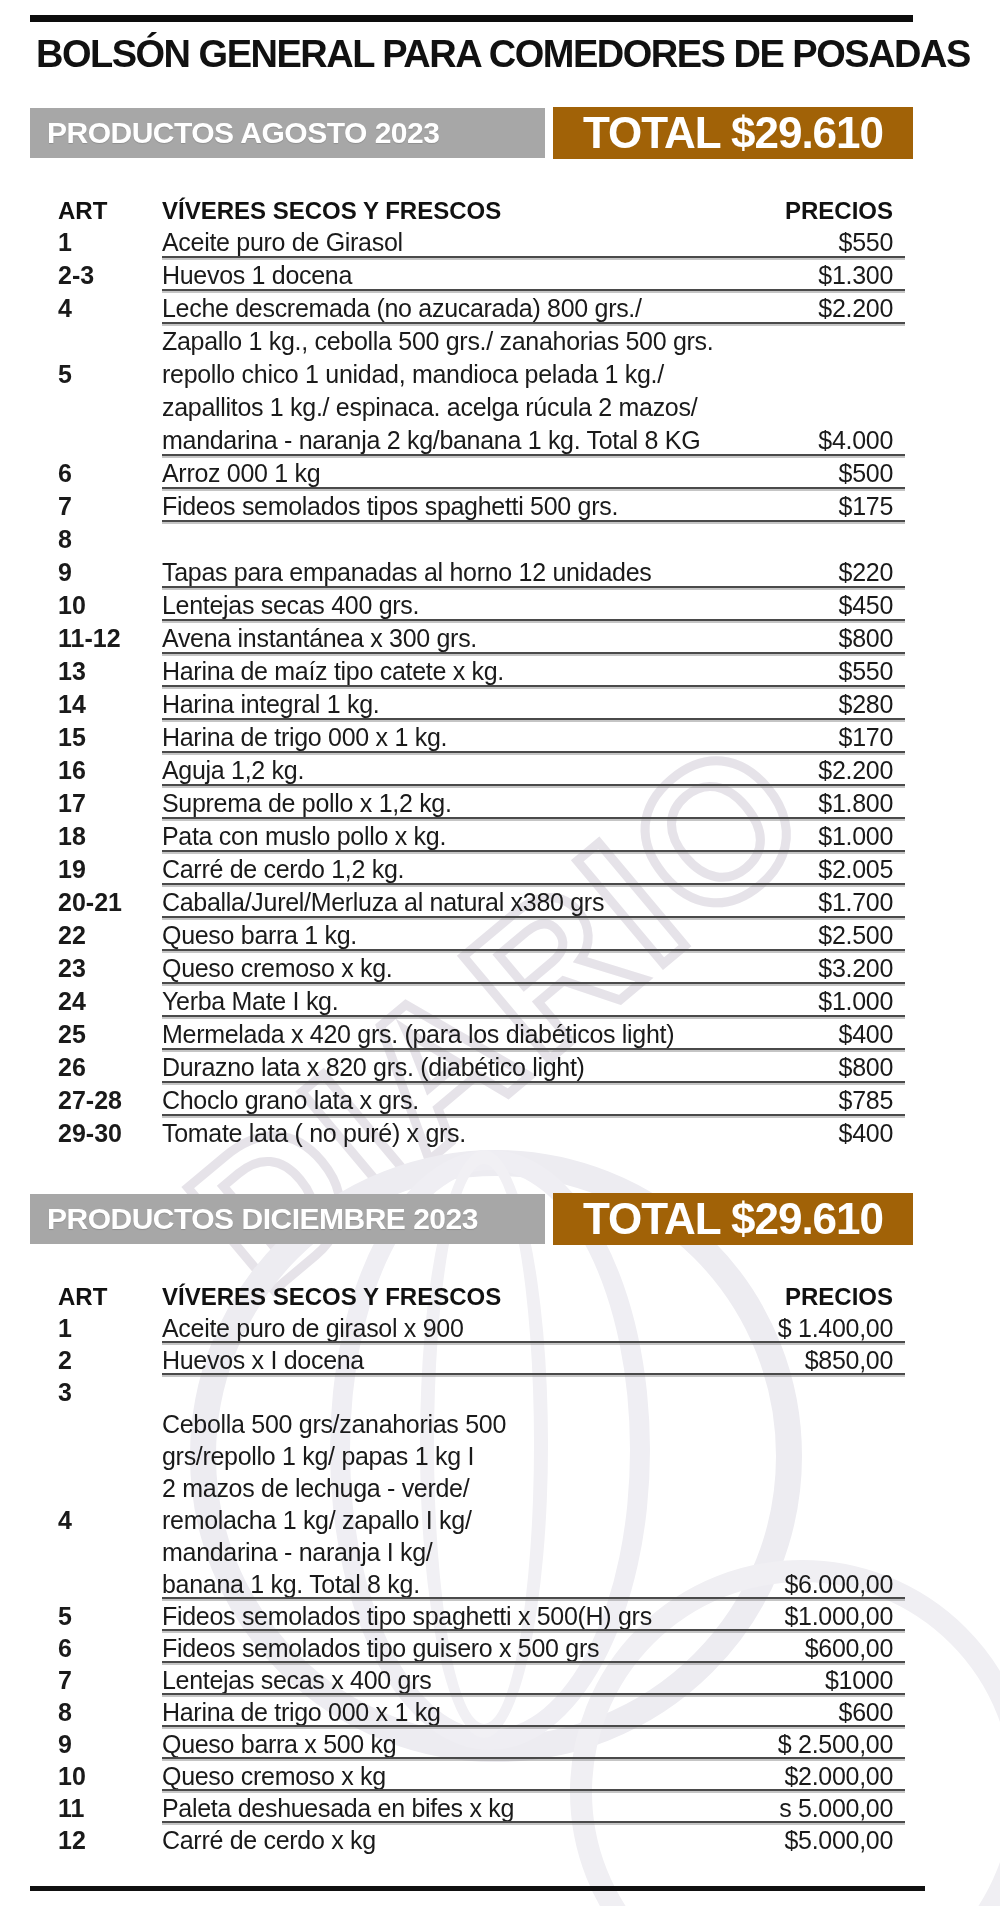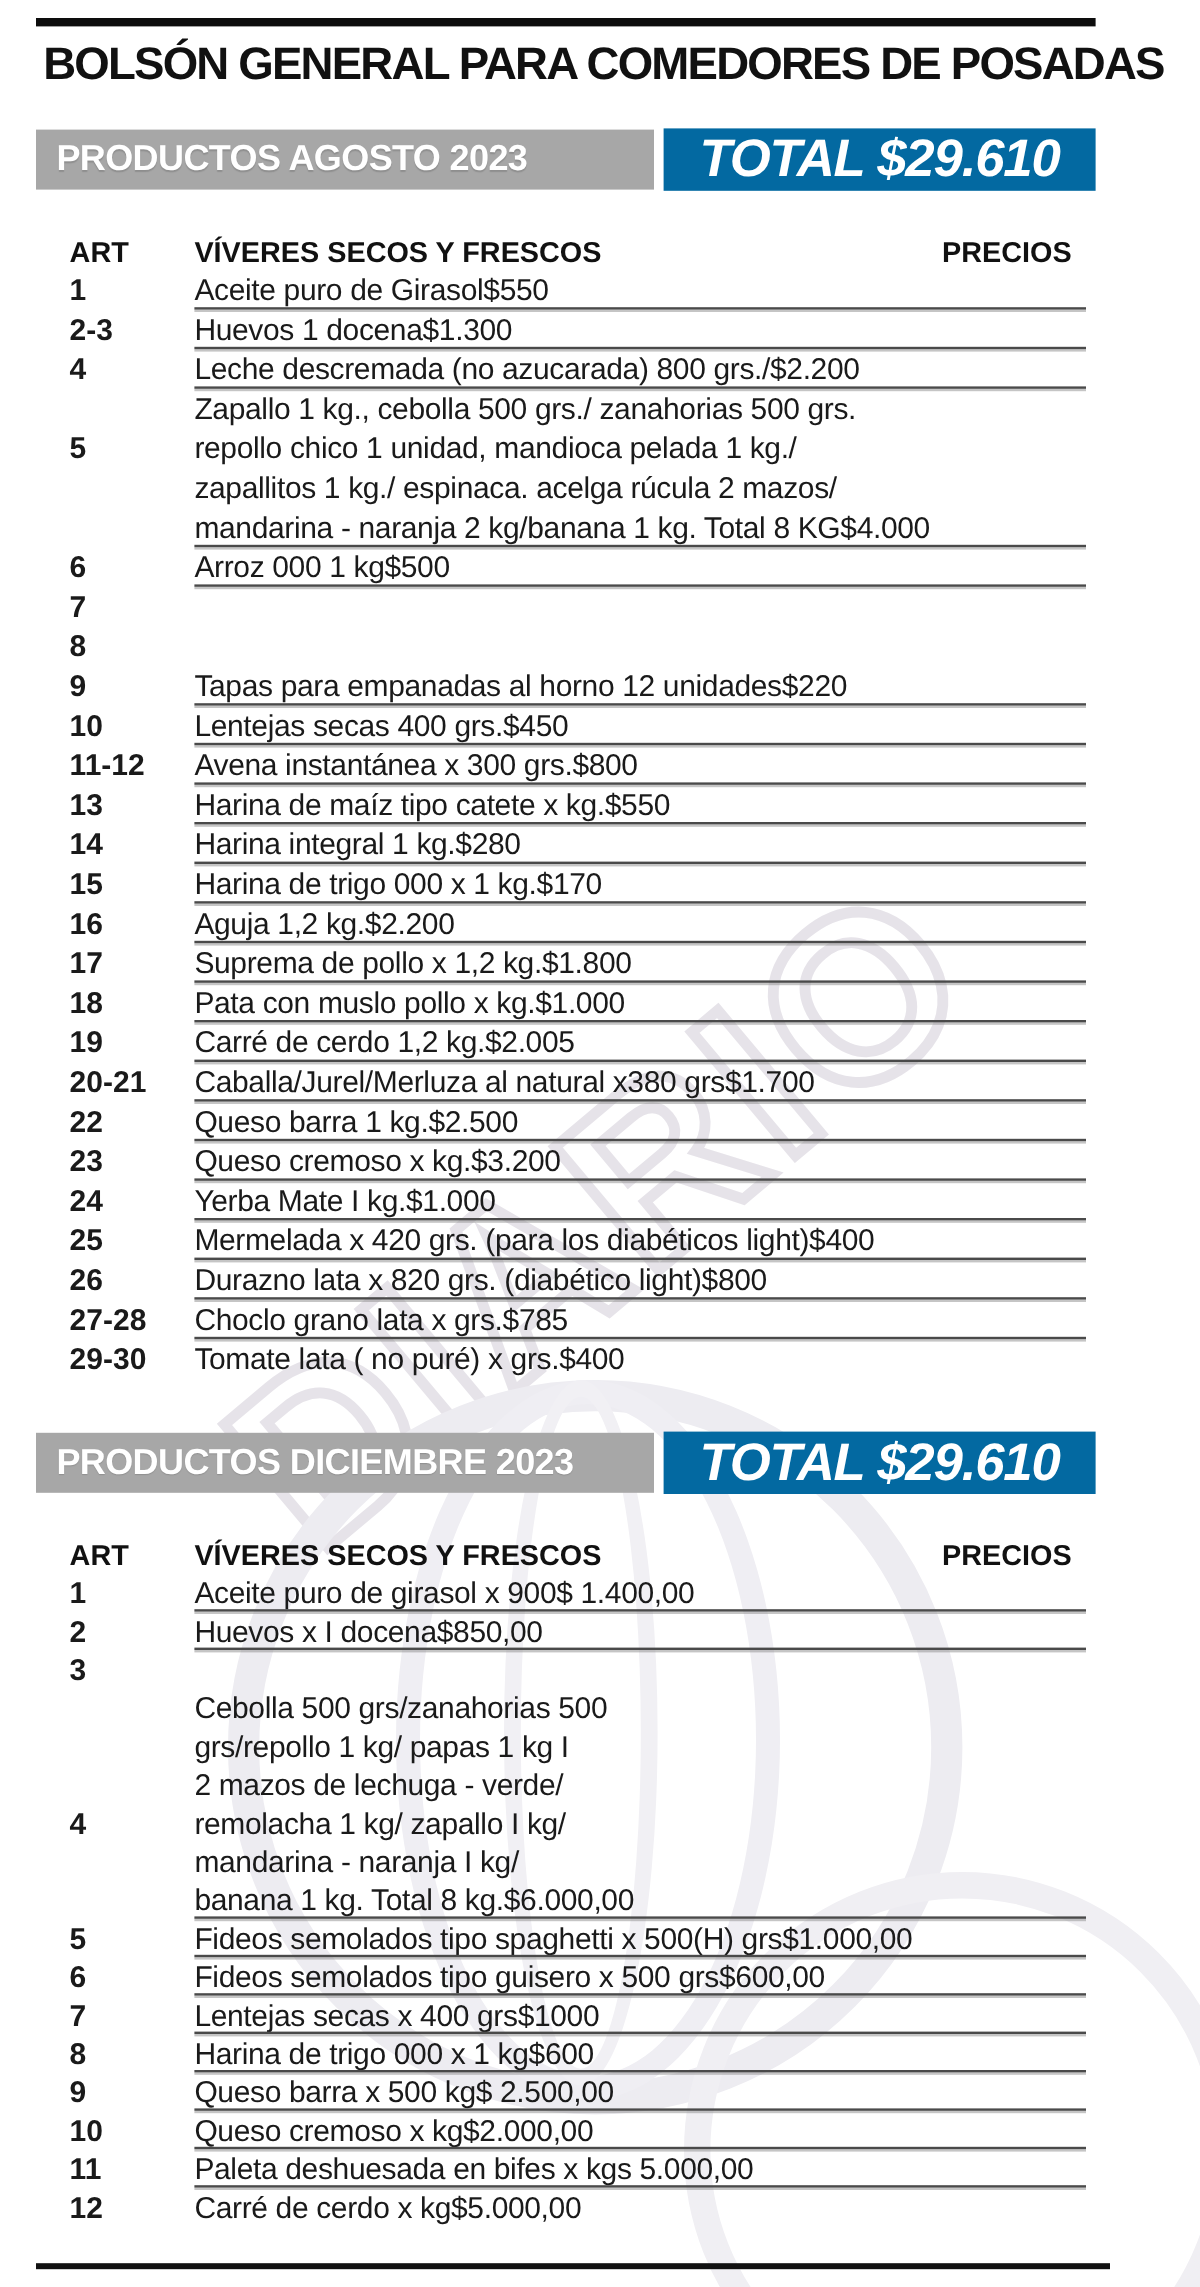--- a/index.html
+++ b/index.html
@@ -30,41 +30,41 @@
   .banner-row{display:flex;align-items:center;width:883px;}
   .banner-row.first{margin-top:33px;}
   .banner-row.second{margin-top:43px;}
   .banner{
     width:515px;height:50px;background:#a7a7a7;color:#fff;
     font-size:30px;font-weight:bold;letter-spacing:-0.5px;
     display:flex;align-items:center;padding-left:17px;box-sizing:border-box;
     text-shadow:0 1px 1px rgba(0,0,0,.15);
   }
   .total{
-    margin-left:8px;width:360px;height:52px;background:#0369a1;color:#fff;
+    margin-left:8px;width:360px;height:52px;background:#a16207;color:#fff;
     font-size:44px;font-weight:bold;letter-spacing:-1px;
-    display:flex;align-items:center;justify-content:center;white-space:nowrap;font-style:italic;
+    display:flex;align-items:center;justify-content:center;white-space:nowrap;
   }
   .pricetable{width:875px;}
   .thead{display:flex;margin-top:38px;font-size:24px;font-weight:bold;height:27px;color:#111;}
   .thead .content{flex:1;display:flex;justify-content:space-between;padding-right:12px;box-sizing:border-box;}
   .art{width:104px;flex:none;font-weight:bold;box-sizing:border-box;margin-left:28px;}
   .rows{margin-top:2px;}
   .trow{display:flex;font-size:25px;}
   .sec1 .trow{line-height:33px;}
   .sec2 .trow{line-height:32px;}
   .trow .content{
     flex:1;position:relative;padding-right:12px;box-sizing:border-box;
   }
   .trow .content::after{
     content:"";position:absolute;left:0;right:0;bottom:1px;height:2px;background:#4a4a4a;
     box-shadow:0 2px 0 rgba(150,150,150,.55);
   }
   .trow .content.norule::after{display:none;}
-  .line{display:flex;}
+  .line{display:flex;justify-content:space-between;}
   .desc,.price{letter-spacing:-0.3px;white-space:nowrap;}
   .bottom-rule{margin-top:30px;width:895px;height:5px;background:#111;}
 </style>
 </head>
 <body>
 
 <div class="wm">
   <div class="wm-word">DIARIO</div>
   <div class="wm-circle wm-c1"></div>
   <div class="wm-circle wm-c2"></div>
@@ -138,20 +138,26 @@
           <span class="art">6</span>
           <div class="content">
             <div class="line">
               <span class="desc">Arroz 000 1 kg</span>
               <span class="price">$500</span>
             </div>
           </div>
         </div>
         <div class="trow">
           <span class="art">7</span>
+          <div class="content">
+            <div class="line">
+              <span class="desc">Fideos semolados tipos spaghetti 500 grs.</span>
+              <span class="price">$175</span>
+            </div>
+          </div>
         </div>
         <div class="trow">
           <span class="art">8</span>
         </div>
         <div class="trow">
           <span class="art">9</span>
           <div class="content">
             <div class="line">
               <span class="desc">Tapas para empanadas al horno 12 unidades</span>
               <span class="price">$220</span>

